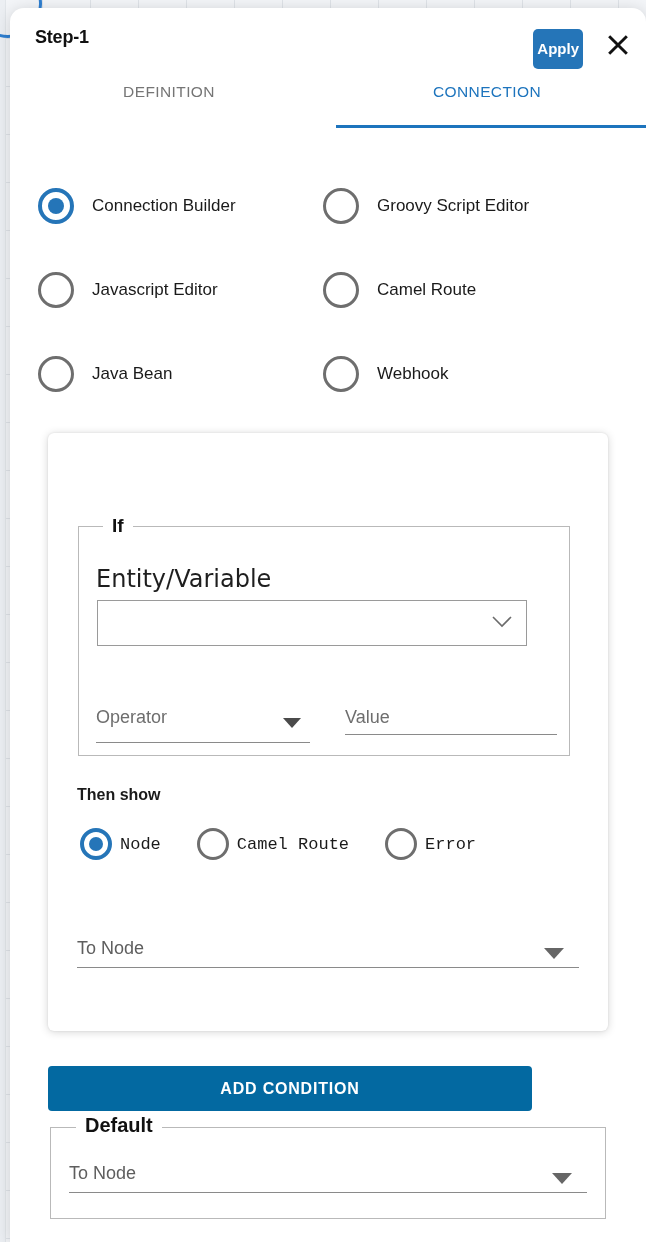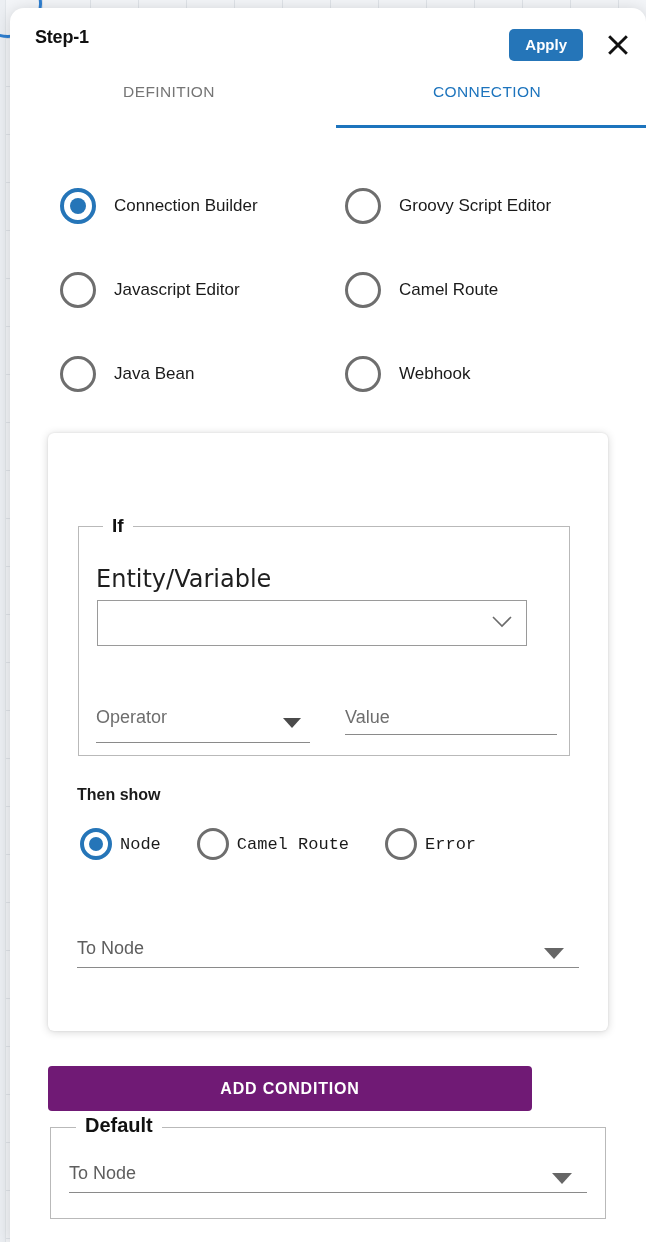--- a/index.html
+++ b/index.html
@@ -75,22 +75,22 @@
     position: absolute;
     right: 63px;
     top: 21px;
     background: #2575b8;
     color: #ffffff;
     border: none;
     border-radius: 5px;
     font-family: "Liberation Sans", sans-serif;
     font-size: 15px;
     font-weight: bold;
-    padding: 0 16px;
-    height: 32px;
+    padding: 0 4px;
+    height: 40px;
     line-height: 32px;
     cursor: pointer;
   }
   #close-button {
     position: absolute;
     right: 11px;
     top: 20px;
     width: 34px;
     height: 34px;
     cursor: pointer;
@@ -136,21 +136,21 @@
   }
   .radio-row {
     display: flex;
     height: 84px;
     align-items: flex-start;
   }
   .radio-cell {
     display: flex;
     align-items: center;
   }
-  .radio-cell.col1 { width: 285px; padding-left: 50px; }
+  .radio-cell.col1 { width: 285px; padding-left: 28px; }
   .radio-cell.col2 { padding-left: 0px; }
 
   .radio {
     width: 36px;
     height: 36px;
     border-radius: 50%;
     border: 3px solid #6e6e6e;
     box-sizing: border-box;
     flex: 0 0 auto;
     position: relative;
@@ -344,21 +344,21 @@
     top: 8px;
   }
 
   
   #add-condition-button {
     position: absolute;
     left: 38px;
     top: 1058px;
     width: 484px;
     height: 45px;
-    background: #701a75;
+    background: #0369a1;
     border: none;
     border-radius: 4px;
     color: #fff;
     font-family: "Liberation Sans", sans-serif;
     font-size: 16px;
     font-weight: bold;
     letter-spacing: 0.8px;
     cursor: pointer;
   }
 

